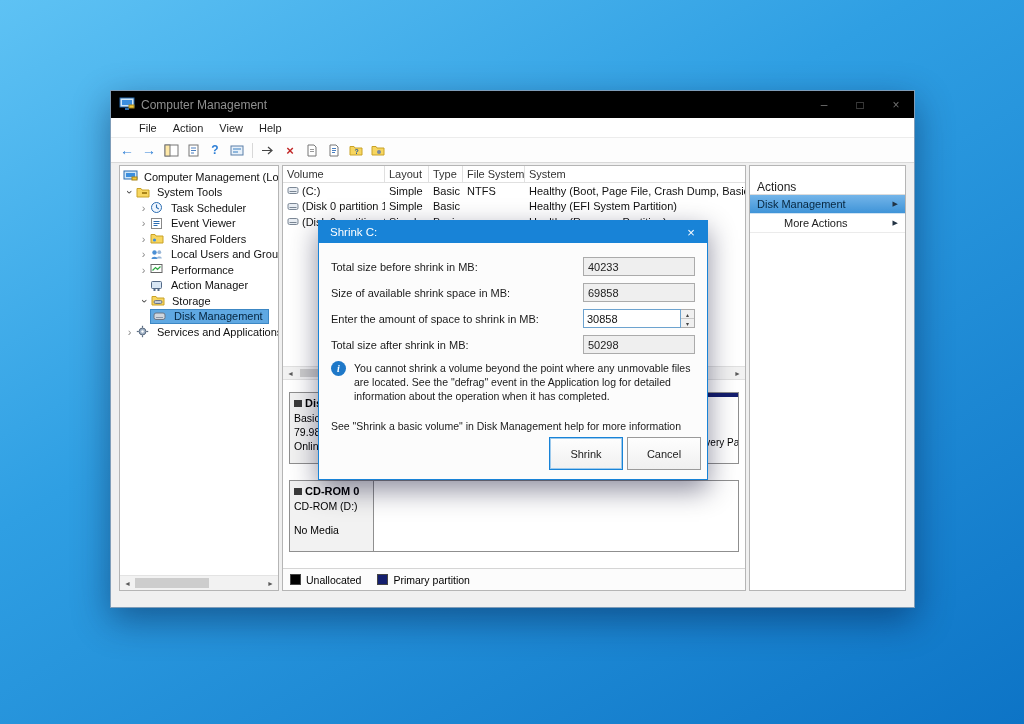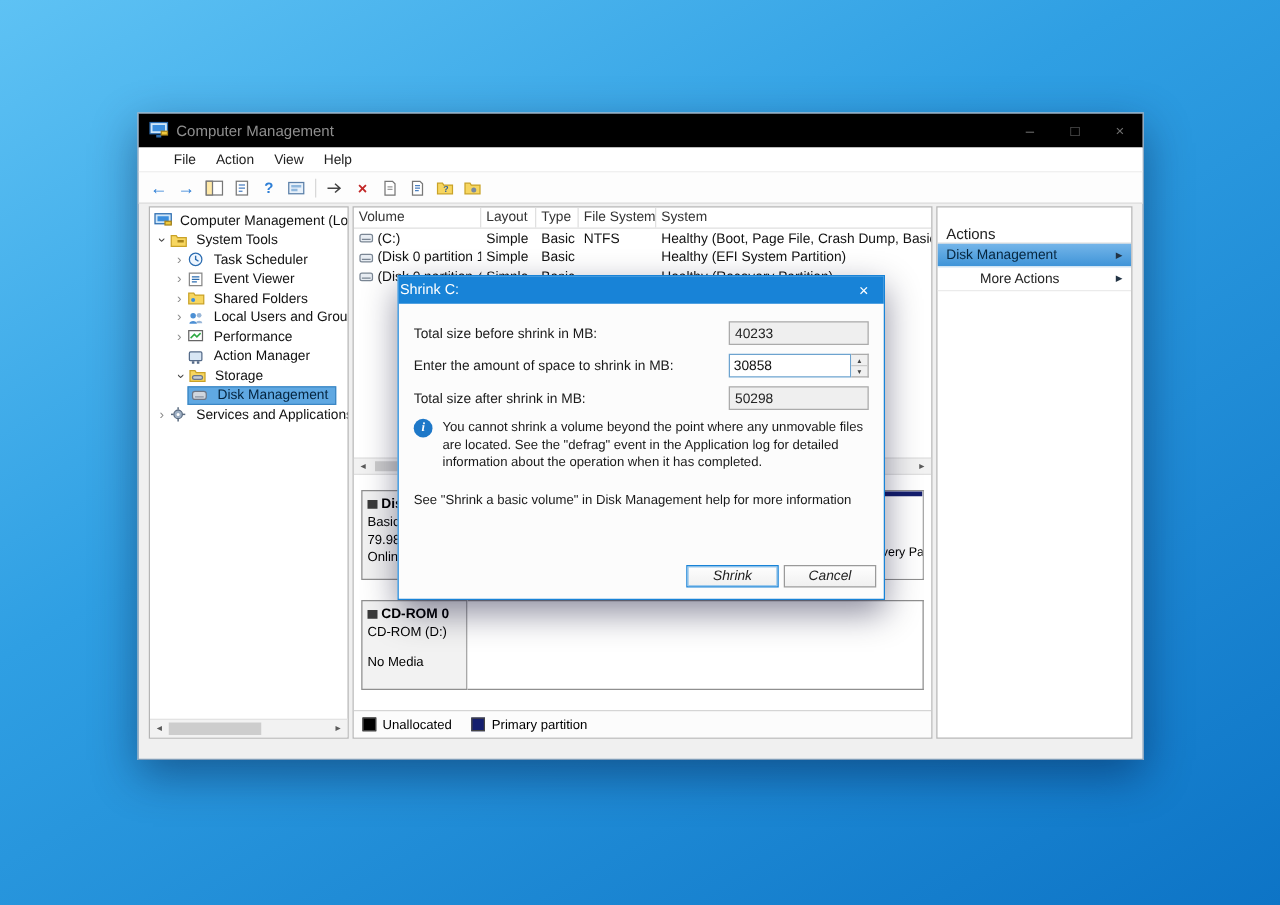--- a/index.html
+++ b/index.html
@@ -95,21 +95,21 @@
                      border-bottom:1px solid #cfe3f3; }
   .action-more { height:19px; display:flex; align-items:center; padding:0 7px 0 34px;
                  font-size:11px; color:#222; border-bottom:1px solid #ebebeb; }
   .pane-arrow { margin-left:auto; font-size:7px; color:#234; }
 
   
   .dialog { position:absolute; left:318px; top:220px; width:390px; height:260px;
             background:#fcfcfc; border:1px solid #1883d7; z-index:50;
             box-shadow:0 10px 26px rgba(0,0,40,.45); }
   .dlg-title { height:22px; background:#1883d7; color:#fff; display:flex;
-               align-items:center; padding-left:1px; font-size:11.5px; }
+               align-items:center; padding-left:11px; font-size:11.5px; }
   .dlg-close { margin-left:auto; width:32px; height:100%; display:flex;
                align-items:center; justify-content:center; color:#fff; font-size:13px; }
   .dlg-body { position:relative; padding:14px 12px 0 12px; font-size:11px; color:#1a1a1a;
               height:calc(100% - 22px); }
   .dlg-row { display:flex; align-items:center; height:19px; margin-bottom:7px; }
   .dlg-label { flex:1; }
   .dlg-field { width:112px; height:19px; border:1px solid #ababab; background:#efefef;
                font-size:11px; padding:0 4px; display:flex; align-items:center; color:#222; }
   .dlg-input-wrap { width:112px; height:19px; display:flex; }
   .dlg-input { flex:1; min-width:0; border:1px solid #6da3cf; background:#fff;
@@ -118,23 +118,23 @@
              border-left:none; background:#f0f0f0; }
   .spin-btn { flex:1; font-size:6px; color:#444; display:flex; align-items:center; justify-content:center; }
   .spin-btn.dn { border-top:1px solid #c9c9c9; }
   .dlg-info { display:flex; gap:8px; margin-top:4px; padding-right:4px; }
   .info-icon { width:15px; height:15px; border-radius:50%; background:#1e78c8; color:#fff;
                font-size:10px; font-style:italic; font-family:"Liberation Serif", serif;
                display:flex; align-items:center; justify-content:center; flex:none; font-weight:bold; }
   .info-text { font-size:10.5px; line-height:1.34; }
   .dlg-help { margin-top:17px; font-size:10.5px; }
   .dlg-buttons { position:absolute; right:6px; bottom:9px; display:flex; gap:4px; }
-  .btn { width:74px; height:18px; font-size:11px; display:flex; align-items:center;
+  .btn { width:74px; height:33px; font-size:11px; display:flex; align-items:center;
          justify-content:center; background:linear-gradient(#fefefe,#f0f0f0);
-         border:1px solid #9a9a9a; color:#222;font-style:italic; }
+         border:1px solid #9a9a9a; color:#222; }
   .btn-primary { border:1px solid #1883d7; box-shadow:inset 0 0 0 1px #9cc9ec; }
 </style>
 </head>
 <body>
 
 <div class="desktop">
 
   <div class="window">
 
     <div class="titlebar">
@@ -502,20 +502,24 @@
       <span>Shrink C:</span>
       <span class="dlg-close">×</span>
     </div>
     <div class="dlg-body">
 
       <div class="dlg-row">
         <span class="dlg-label">Total size before shrink in MB:</span>
         <span class="dlg-field">40233</span>
       </div>
 
+      <div class="dlg-row">
+        <span class="dlg-label">Size of available shrink space in MB:</span>
+        <span class="dlg-field">69858</span>
+      </div>
 
       <div class="dlg-row">
         <span class="dlg-label">Enter the amount of space to shrink in MB:</span>
         <span class="dlg-input-wrap">
           <input class="dlg-input" value="30858" style="">
           <span class="spinner">
             <span class="spin-btn">▴</span>
             <span class="spin-btn dn">▾</span>
           </span>
         </span>

